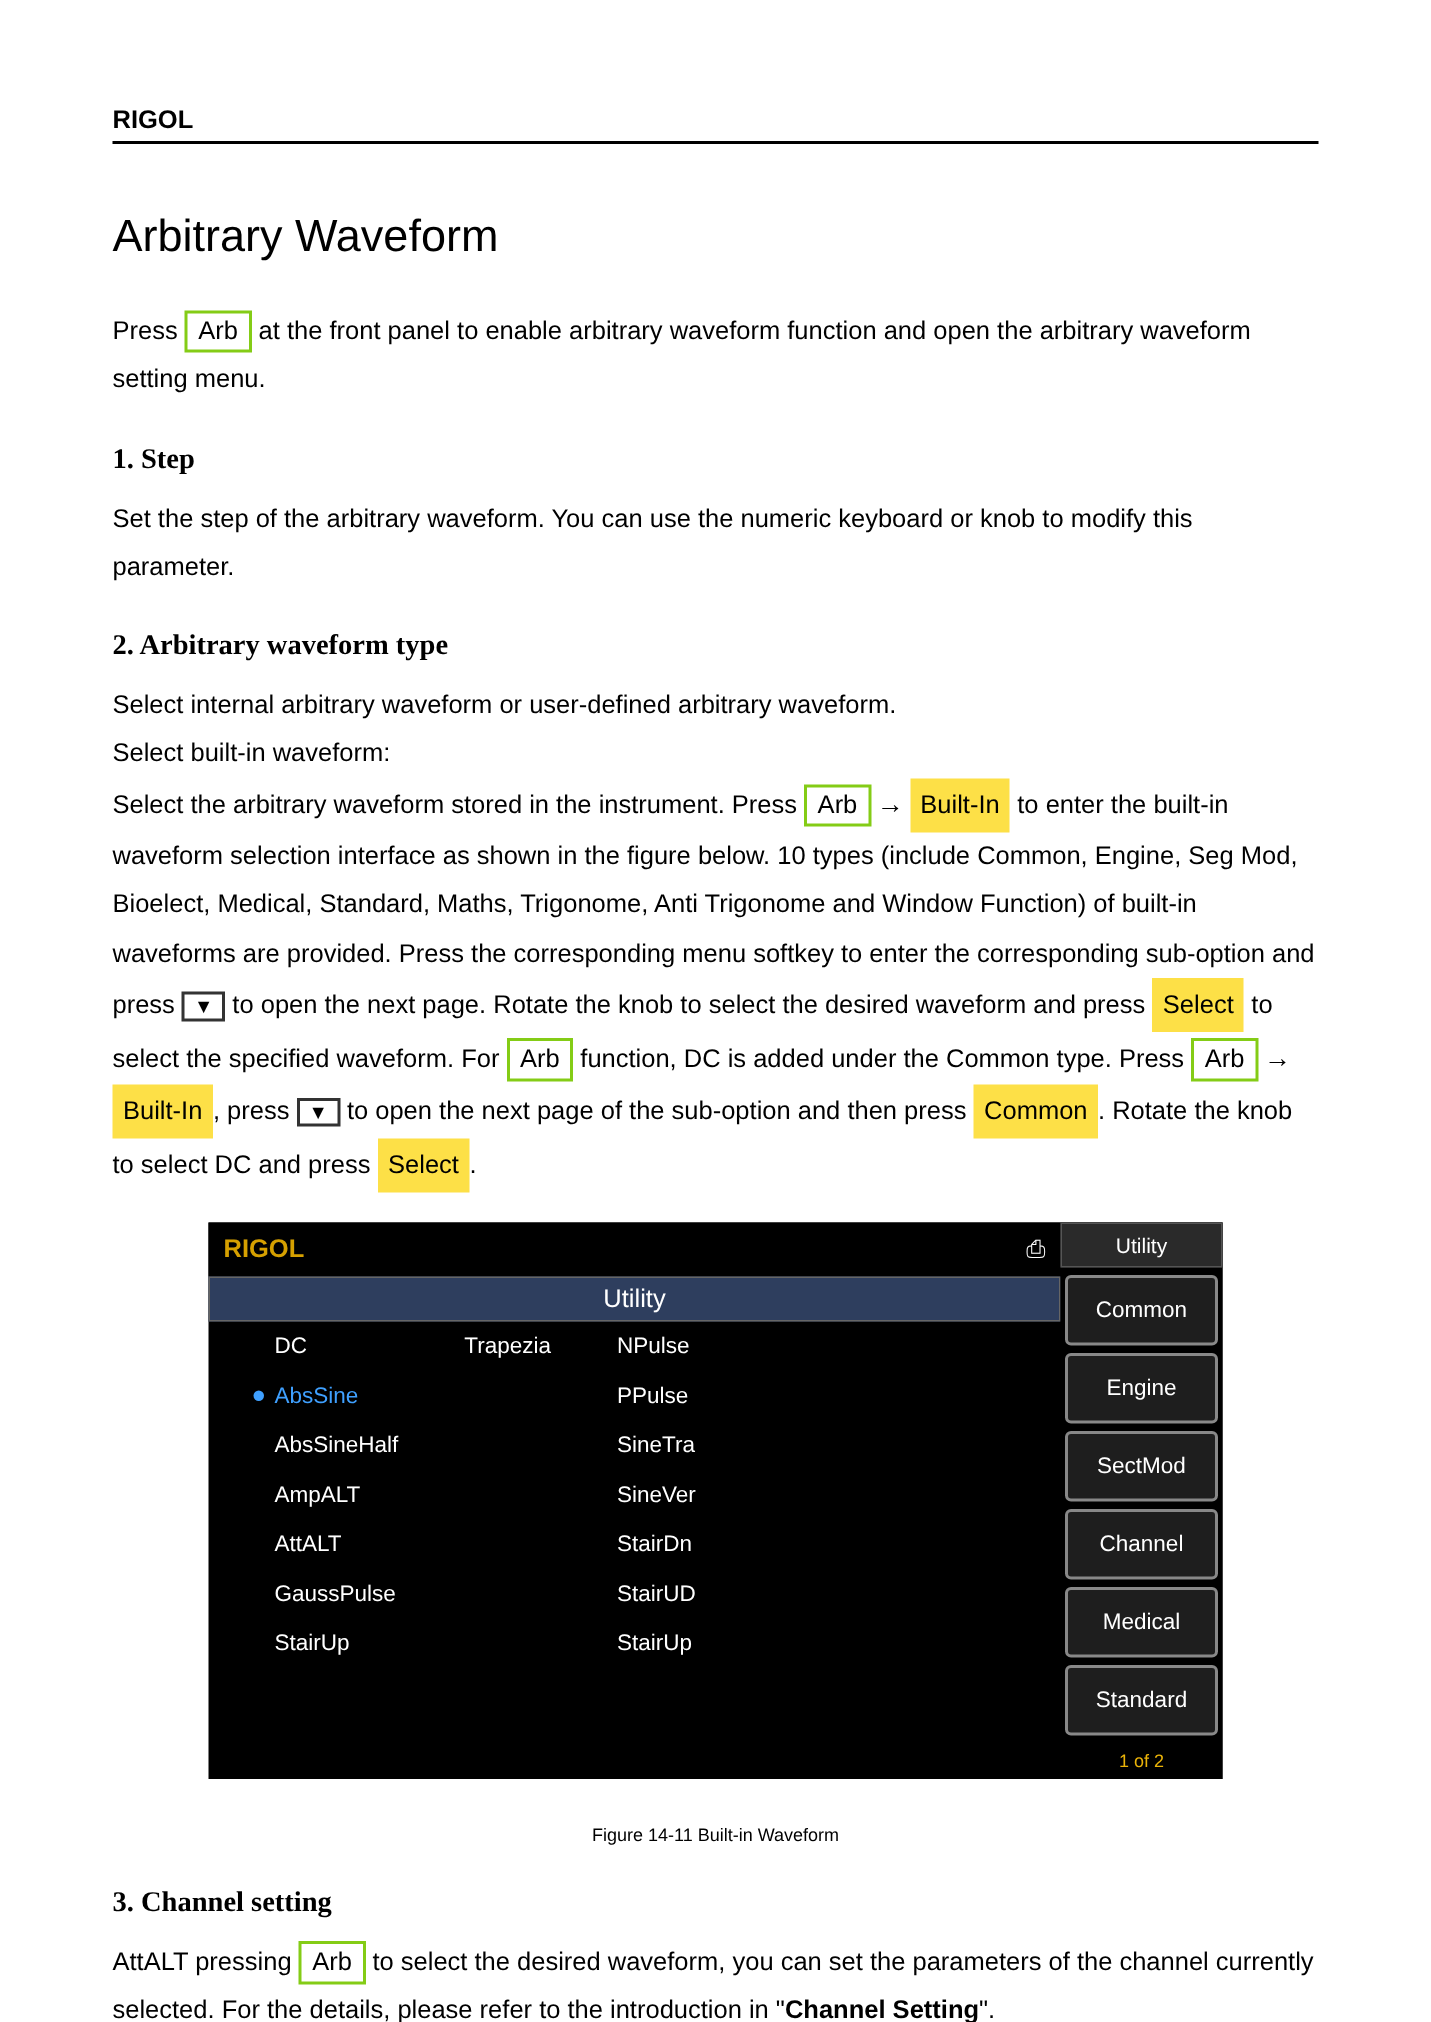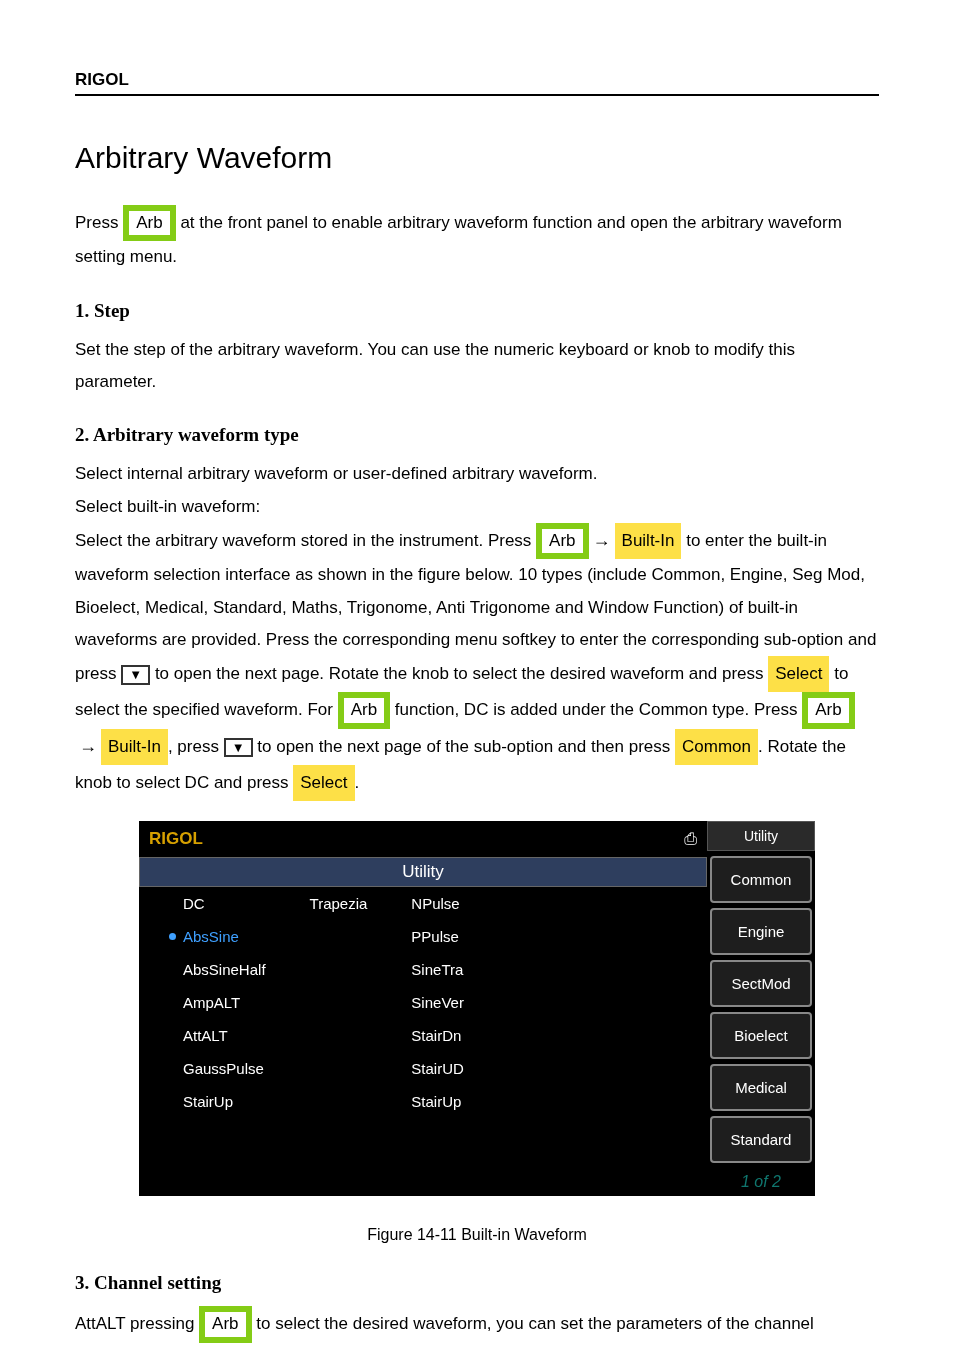--- a/index.html
+++ b/index.html
@@ -1,43 +1,43 @@
 <!DOCTYPE html>
 <html><head>
   <meta charset="utf-8">
   <style>
     * { margin: 0; padding: 0; box-sizing: border-box; }
     body { font-family: Arial, sans-serif; background: #fff; width: 954px; }
     .page { padding: 70px 75px 40px 75px; }
     .brand { font-weight: bold; font-size: 17px; padding-bottom: 4px; border-bottom: 2px solid #000; margin-bottom: 45px; }
     .heading { font-size: 30px; font-weight: normal; margin-bottom: 30px; }
     .body-text { font-size: 17px; line-height: 1.9; margin-bottom: 18px; }
-    .keycap { border: 6px solid #84cc16; padding: 2px 7px; display: inline-block; line-height: 1.2; }
+    .keycap { border: 2px solid #84cc16; padding: 2px 7px; display: inline-block; line-height: 1.2; }
     .softkey { background: #fde047; padding: 2px 7px; display: inline-block; }
     .arrow { font-size: 18px; margin: 0 4px; }
     .menuarrow { border: 2px solid #333; padding: 0 6px; display: inline-block; line-height: 1.2; font-size: 13px; }
     .subheading { font-size: 19px; font-weight: bold; margin-top: 26px; margin-bottom: 12px; font-family: Liberation Serif, serif; }
     .screenshot { width: 676px; margin: 20px auto 30px auto; background: #000; color: #fff; font-family: Arial, sans-serif; }
     .screenshot-top { display: flex; }
     .screenshot-left { flex: 1; }
     .screenshot-titlebar { background: #000; display: flex; align-items: center; justify-content: space-between; padding: 4px 10px; height: 36px; }
     .rigol-logo { color: #d6a000; font-weight: bold; font-size: 17px; }
     .usb-icon { font-size: 16px; color: #fff; }
     .utility-heading { background: #2e3e5e; text-align: center; padding: 4px 0; font-size: 17px; border: 1px solid #666; }
     .waveform-grid { display: flex; padding: 8px 10px 28px 30px; gap: 30px; min-height: 286px; }
     .waveform-col { display: flex; flex-direction: column; gap: 16px; font-size: 15px; }
     .wf-item { display: flex; align-items: center; gap: 7px; }
     .wf-dot { width: 7px; height: 7px; background: #3fa0ff; border-radius: 50%; visibility: hidden; }
     .wf-item.selected .wf-dot { visibility: visible; }
     .wf-item.selected { color: #3fa0ff; }
     .screenshot-right { width: 108px; display: flex; flex-direction: column; background: #000; }
     .right-header { background: #2a2a2a; text-align: center; font-size: 14px; padding: 6px 0; border: 1px solid #555; }
     .right-btn { background: #1e1e1e; margin: 5px 3px; padding: 13px 0; text-align: center; font-size: 15px; border: 2px solid #888; border-radius: 4px; }
-    .right-footer { text-align: center; font-size: 16px; padding: 5px 0; color: #0f766e; margin-top: auto; font-style: italic; }
-    .fig-caption { text-align: center; font-size: 16px; margin-bottom: 28px; }
+    .right-footer { text-align: center; font-size: 12px; padding: 5px 0; color: #eab308; margin-top: auto; }
+    .fig-caption { text-align: center; font-size: 12px; margin-bottom: 28px; }
     .bold { font-weight: bold; }
   </style>
 </head>
 <body>
 
 <div class="page">
   <div class="brand">RIGOL</div>
   <div class="heading">Arbitrary Waveform</div>
   <div class="body-text">
     <span>Press </span><span class="keycap">Arb</span><span> at the front panel to enable arbitrary waveform function and open the arbitrary waveform setting menu.</span>
@@ -129,21 +129,21 @@
               </div>
             </div>
         </div>
       </div>
       <div class="screenshot-right">
         <div class="right-header">Utility</div>
         <div id="rbtns">
             <div class="right-btn">Common</div>
             <div class="right-btn">Engine</div>
             <div class="right-btn">SectMod</div>
-            <div class="right-btn">Bioelect</div>
+            <div class="right-btn">Channel</div>
             <div class="right-btn">Medical</div>
             <div class="right-btn">Standard</div>
           </div>
         <div class="right-footer">1 of 2</div>
       </div>
     </div>
   </div>
 
   <div class="fig-caption">Figure 14-11 Built-in Waveform</div>
 

